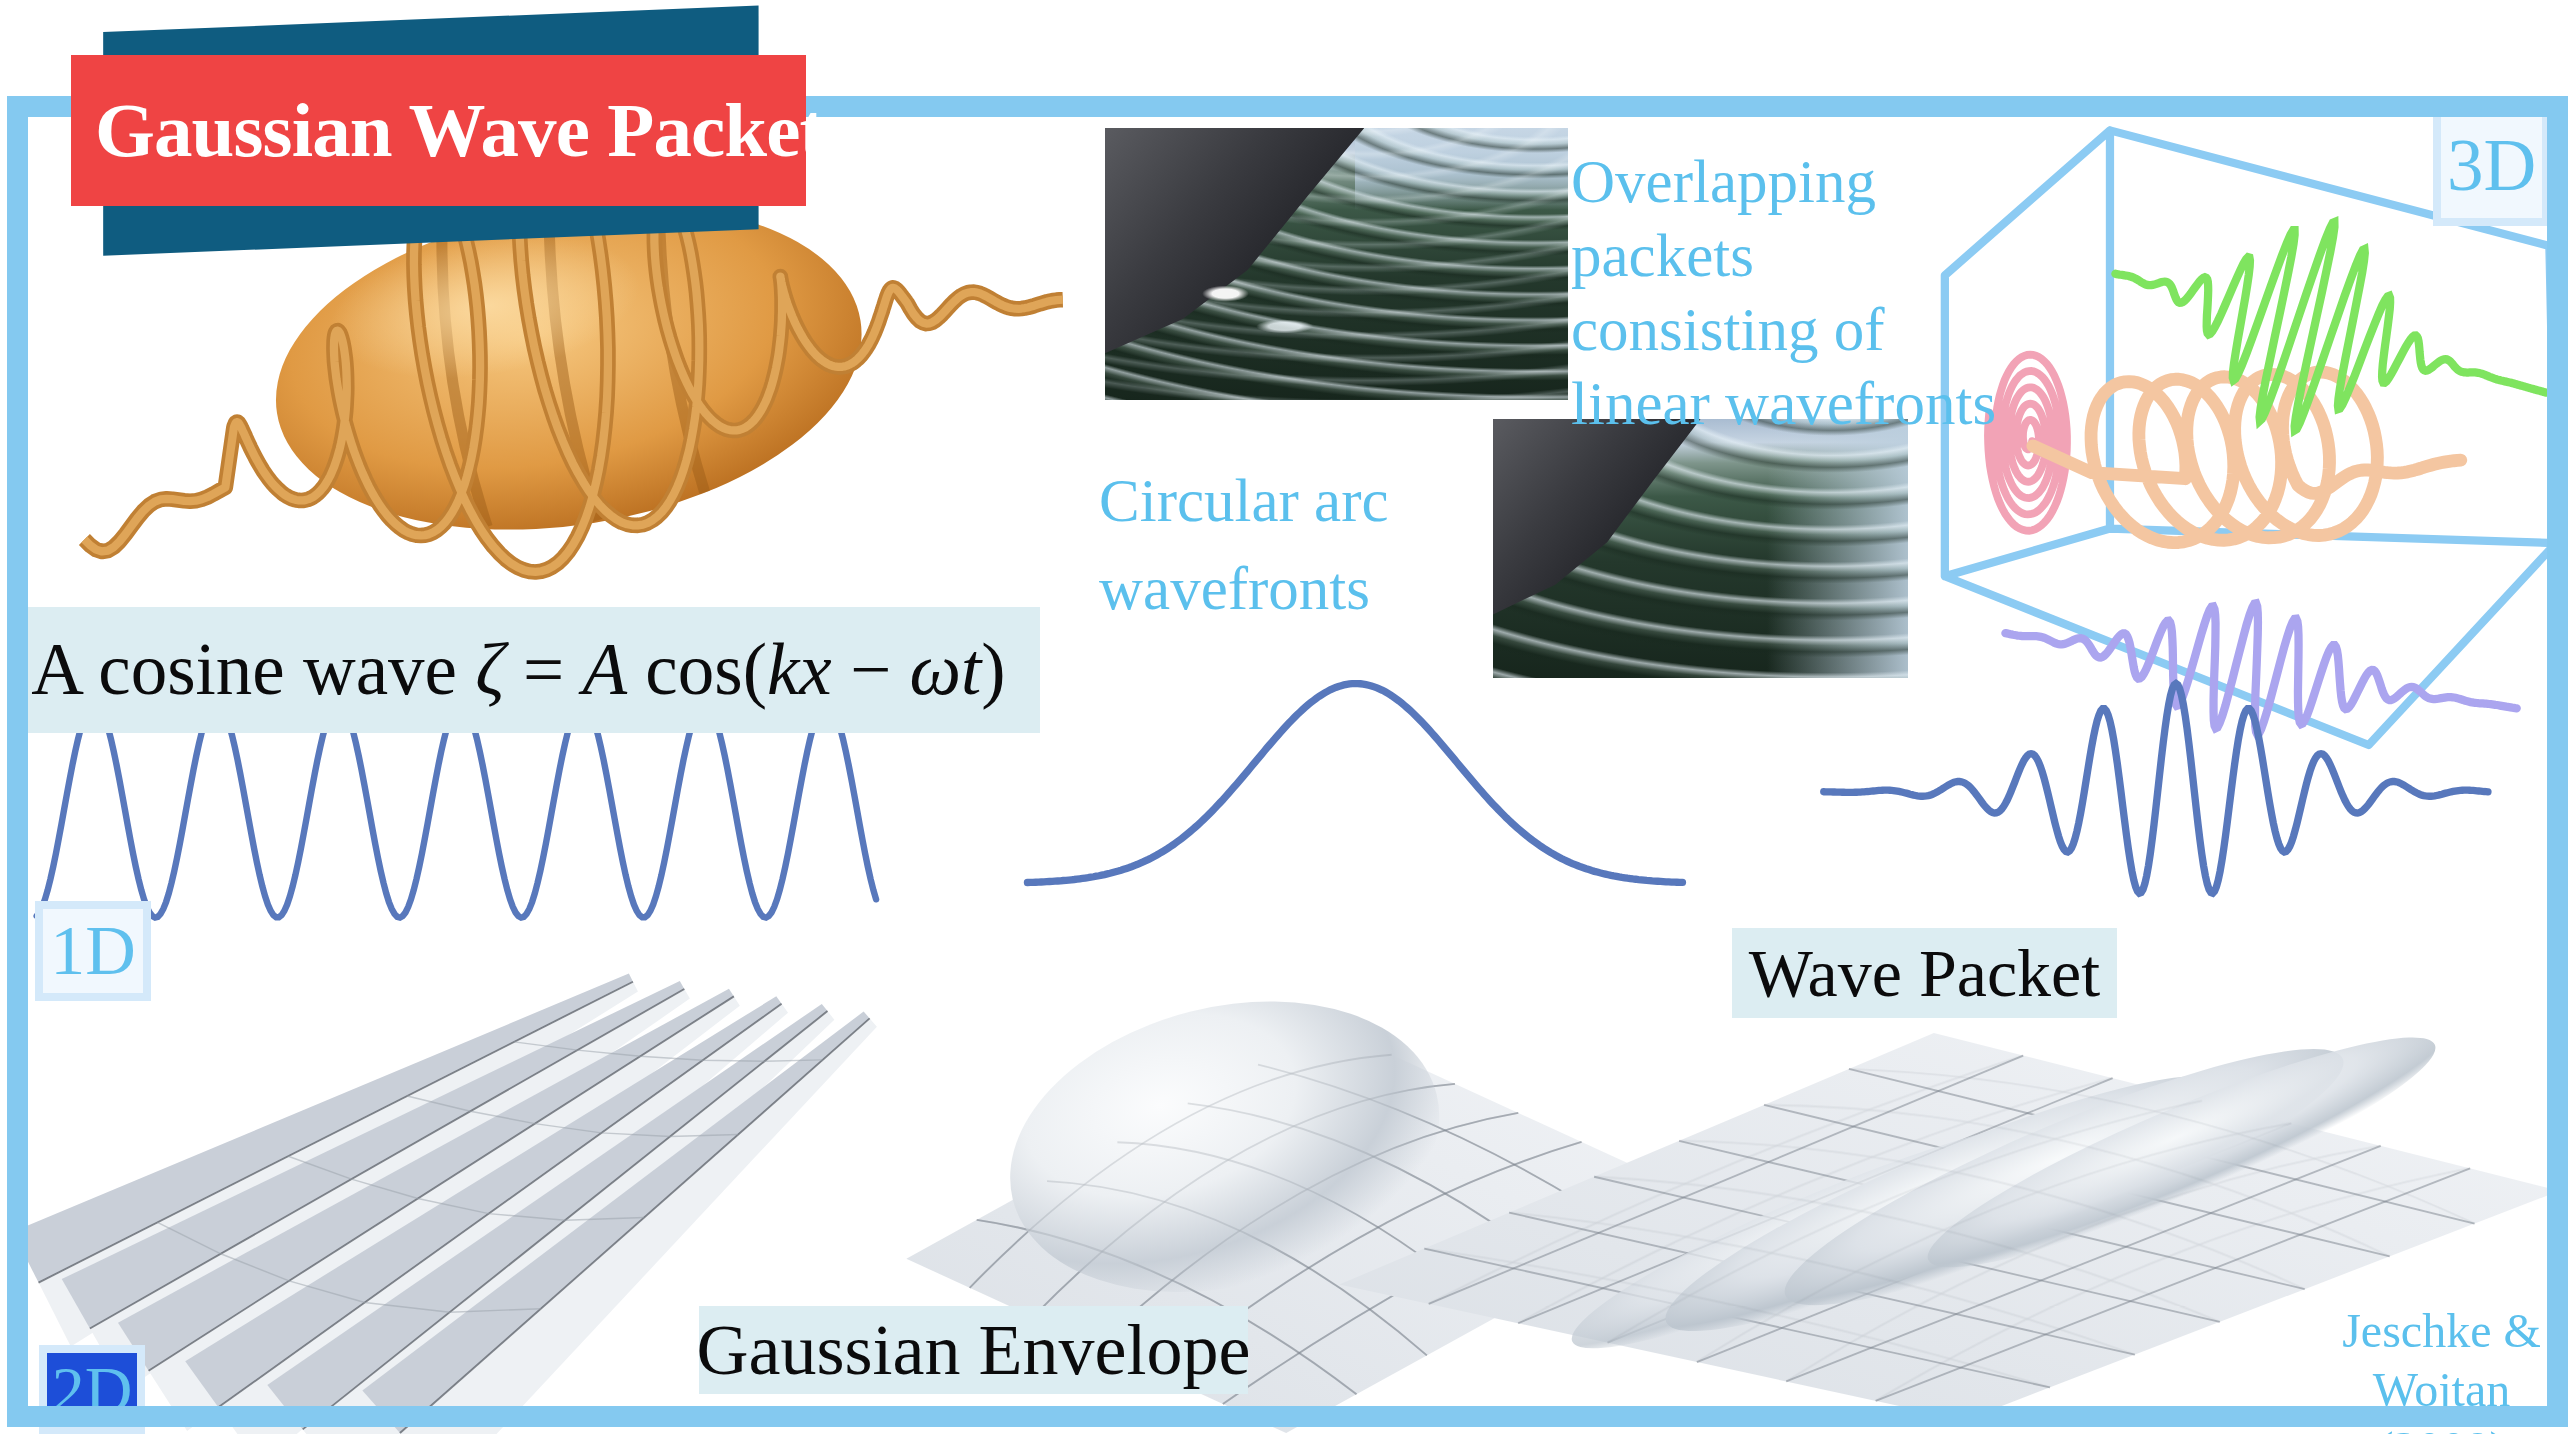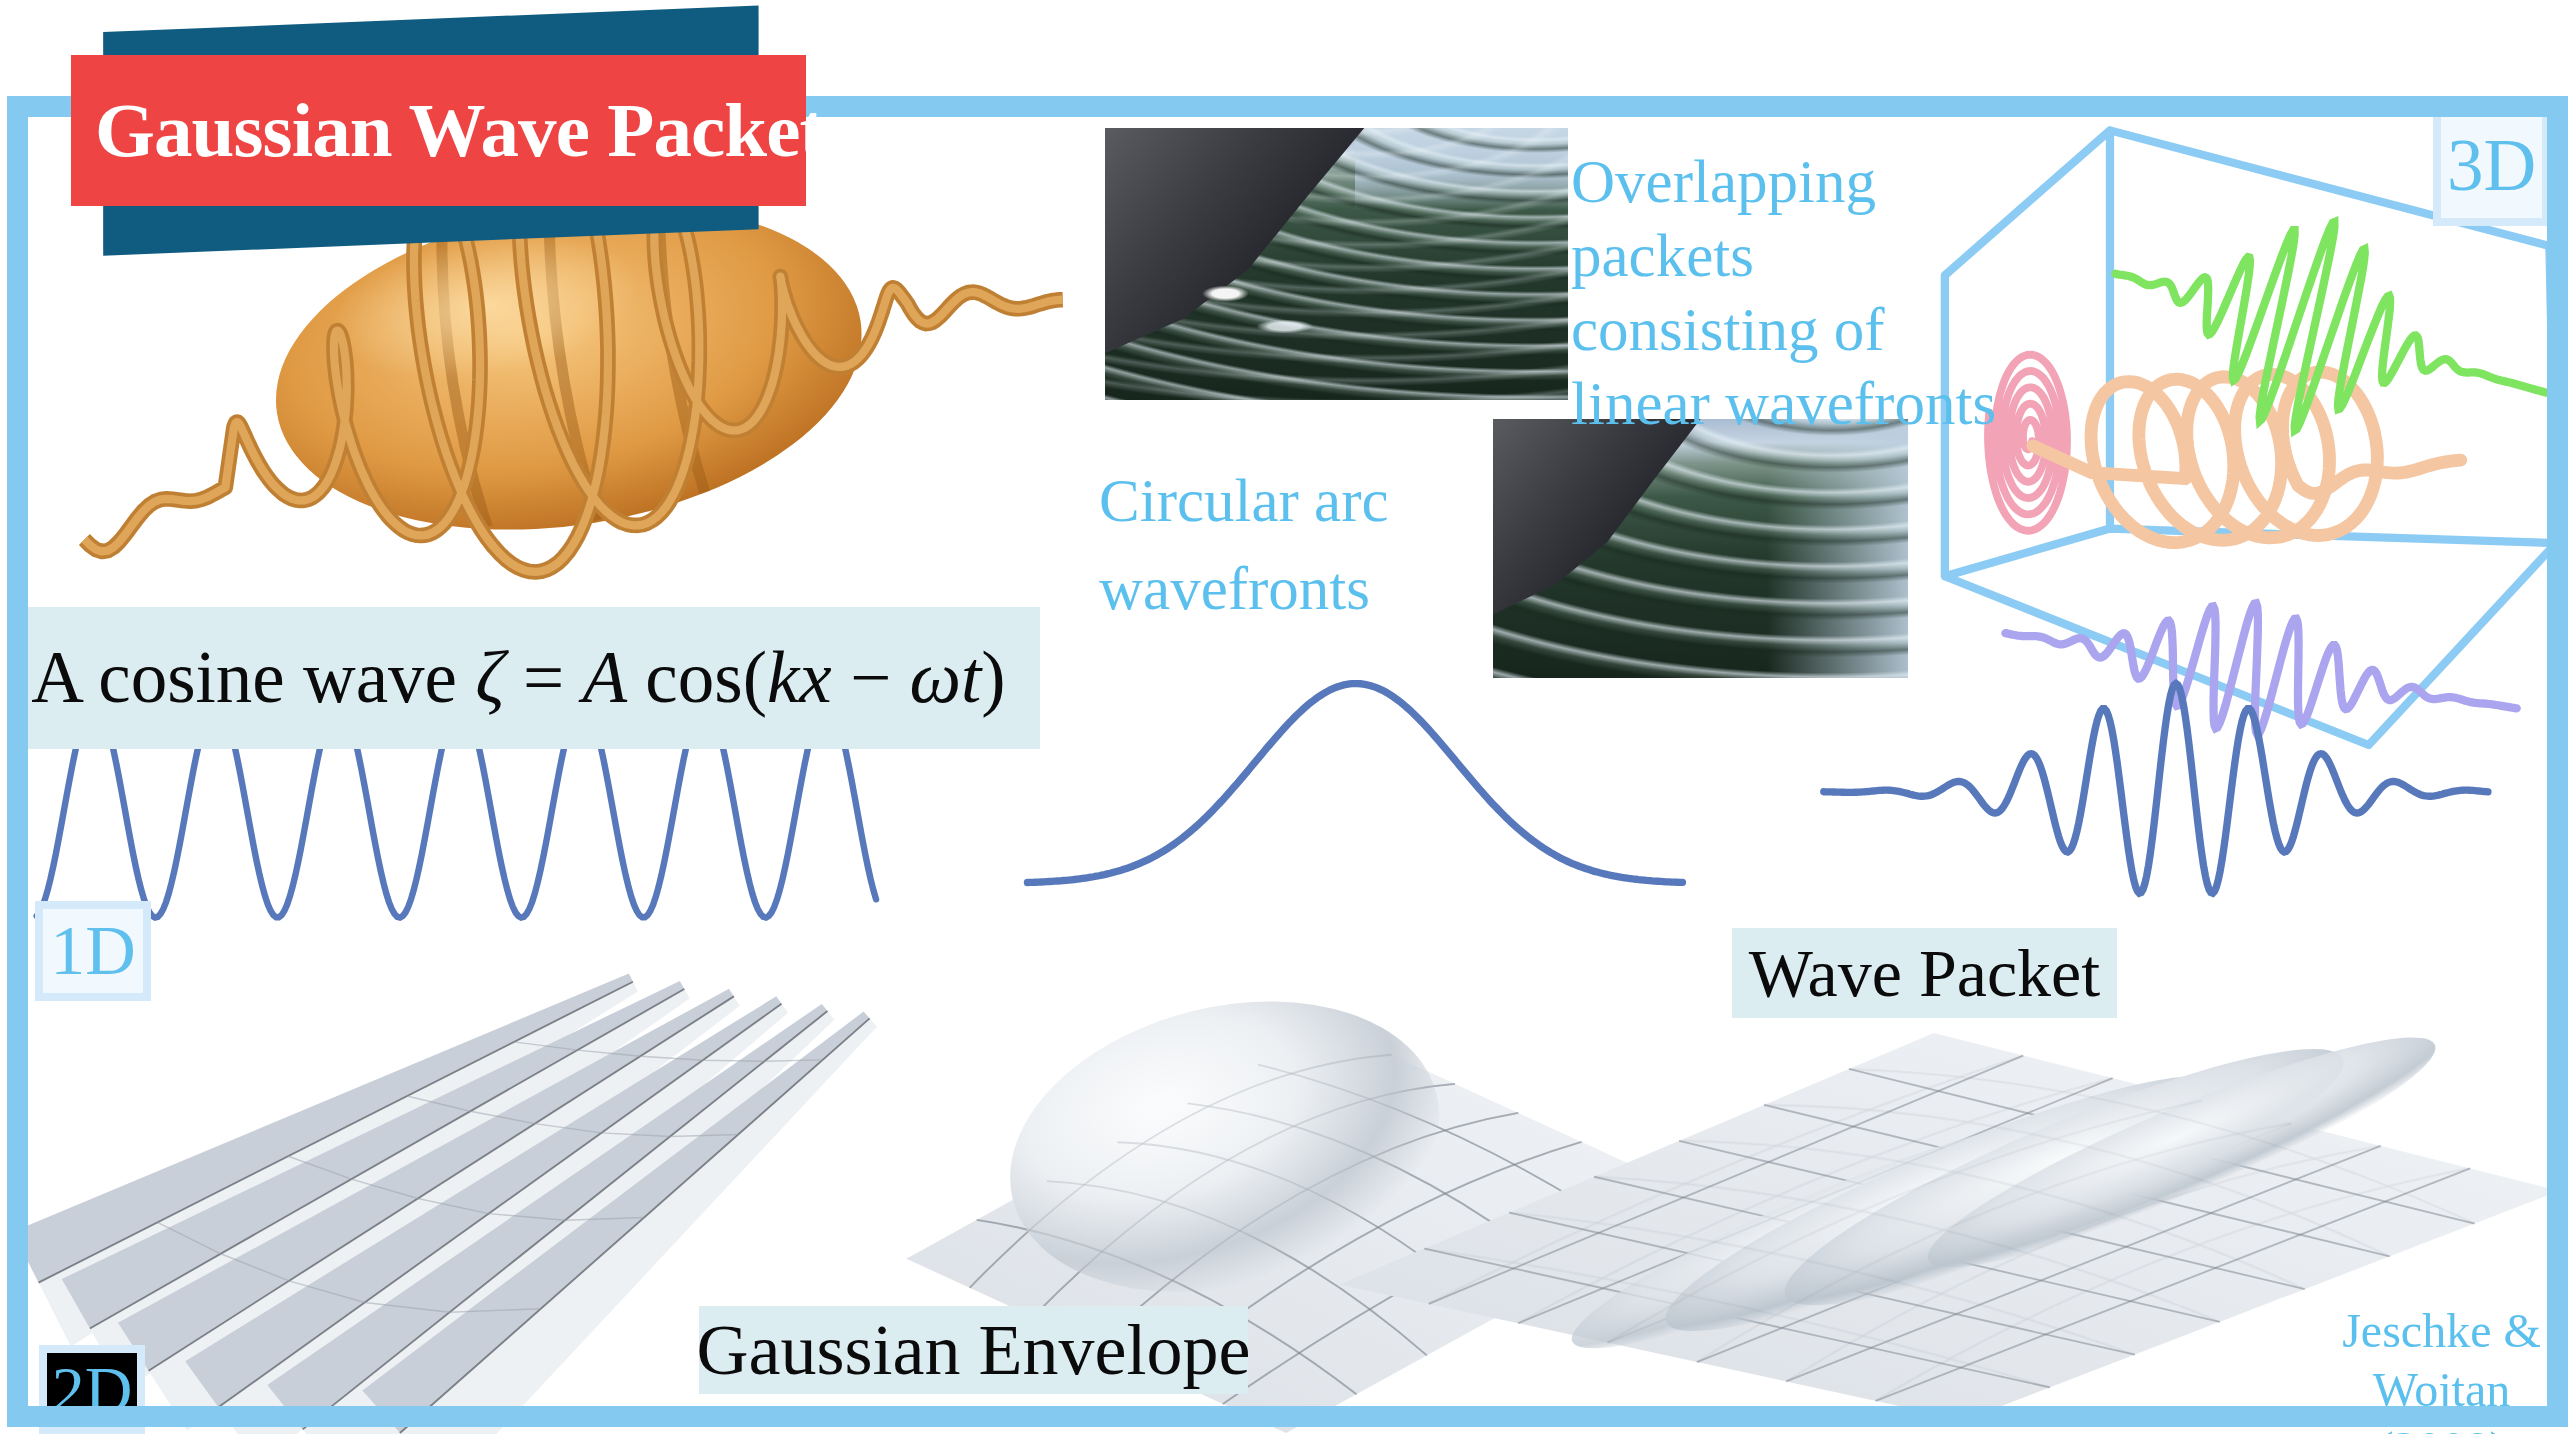--- a/index.html
+++ b/index.html
@@ -44,21 +44,21 @@
       rgba(24,40,30,0.48) 64px, rgba(24,40,30,0) 75px);}
   #photo-circular .sky{width:34%;height:100%;
       background:linear-gradient(90deg,rgba(178,199,216,0) 0%,rgba(190,208,222,.45) 45%,#BCCFDE 100%);}
   
   .note{position:absolute;color:#5BC0ED;font-size:61px;z-index:10;white-space:nowrap;}
   .note div{line-height:74px;}
   #note-circular div{line-height:88px;}
   
   .caption{position:absolute;background:#DCEDF2;color:#0B0B0C;display:flex;align-items:center;z-index:10;}
   .caption .txt{white-space:nowrap;}
-  #caption-formula{left:24px;top:607px;width:1016px;height:142px;font-size:73px;}
+  #caption-formula{left:24px;top:607px;width:1016px;height:126px;font-size:73px;}
   #caption-formula .txt{padding-left:7.3px;}
   #caption-formula .it{font-style:italic;}
   #caption-wavepacket{left:1732px;top:928px;width:385px;height:90px;font-size:68px;justify-content:center;}
   #caption-gaussianenv{left:699px;top:1306px;width:549px;height:88px;font-size:72px;justify-content:center;}
   
   .dim{position:absolute;background:#F1F8FE;border:8.3px solid #D4E9FA;box-sizing:border-box;
        color:#5FC0EE;display:flex;align-items:center;justify-content:center;z-index:10;}
   #label-1d{left:35px;top:901px;width:116px;height:100px;font-size:70px;}
   #label-2d{left:39px;top:1345px;width:106px;height:90px;font-size:66px;}
   #label-3d{left:2433px;top:105px;width:117px;height:121px;font-size:73px;}
@@ -251,21 +251,21 @@
     <div class="txt"><span>A cosine wave </span><span class="it">ζ</span><span> = </span><span class="it">A</span><span> </span><span>cos</span><span>(</span><span class="it">kx</span><span> − </span><span class="it">ωt</span><span>)</span></div>
   </div>
   <div class="caption" id="caption-wavepacket" style="background: rgb(220, 237, 242);">
     <div class="txt">Wave Packet</div>
   </div>
   <div class="caption" id="caption-gaussianenv" style="background: rgb(220, 237, 242);">
     <div class="txt">Gaussian Envelope</div>
   </div>
 
   <div class="dim" id="label-1d" style="color: rgb(95, 192, 238); background: rgb(241, 248, 254); border-color: rgb(212, 233, 250);">1D</div>
-  <div class="dim" id="label-2d" style="color: rgb(95, 192, 238); background: #000000; border-color: rgb(212, 233, 250);">2D</div>
+  <div class="dim" id="label-2d" style="color: rgb(95, 192, 238); background: #1d4ed8; border-color: rgb(212, 233, 250);">2D</div>
   <div class="dim" id="label-3d" style="color: rgb(95, 192, 238); background: rgb(241, 248, 254); border-color: rgb(212, 233, 250);">3D</div>
 
   <div class="credit" style="color: rgb(91, 192, 237);">
     <div>Jeschke &amp;</div>
     <div>Wojtan (2008)</div>
   </div>
 
   <div class="frame" style="border-color: rgb(132, 201, 240);"></div>
 
   <svg class="banner-back-svg" width="771" height="275" viewBox="0 0 840 300">

